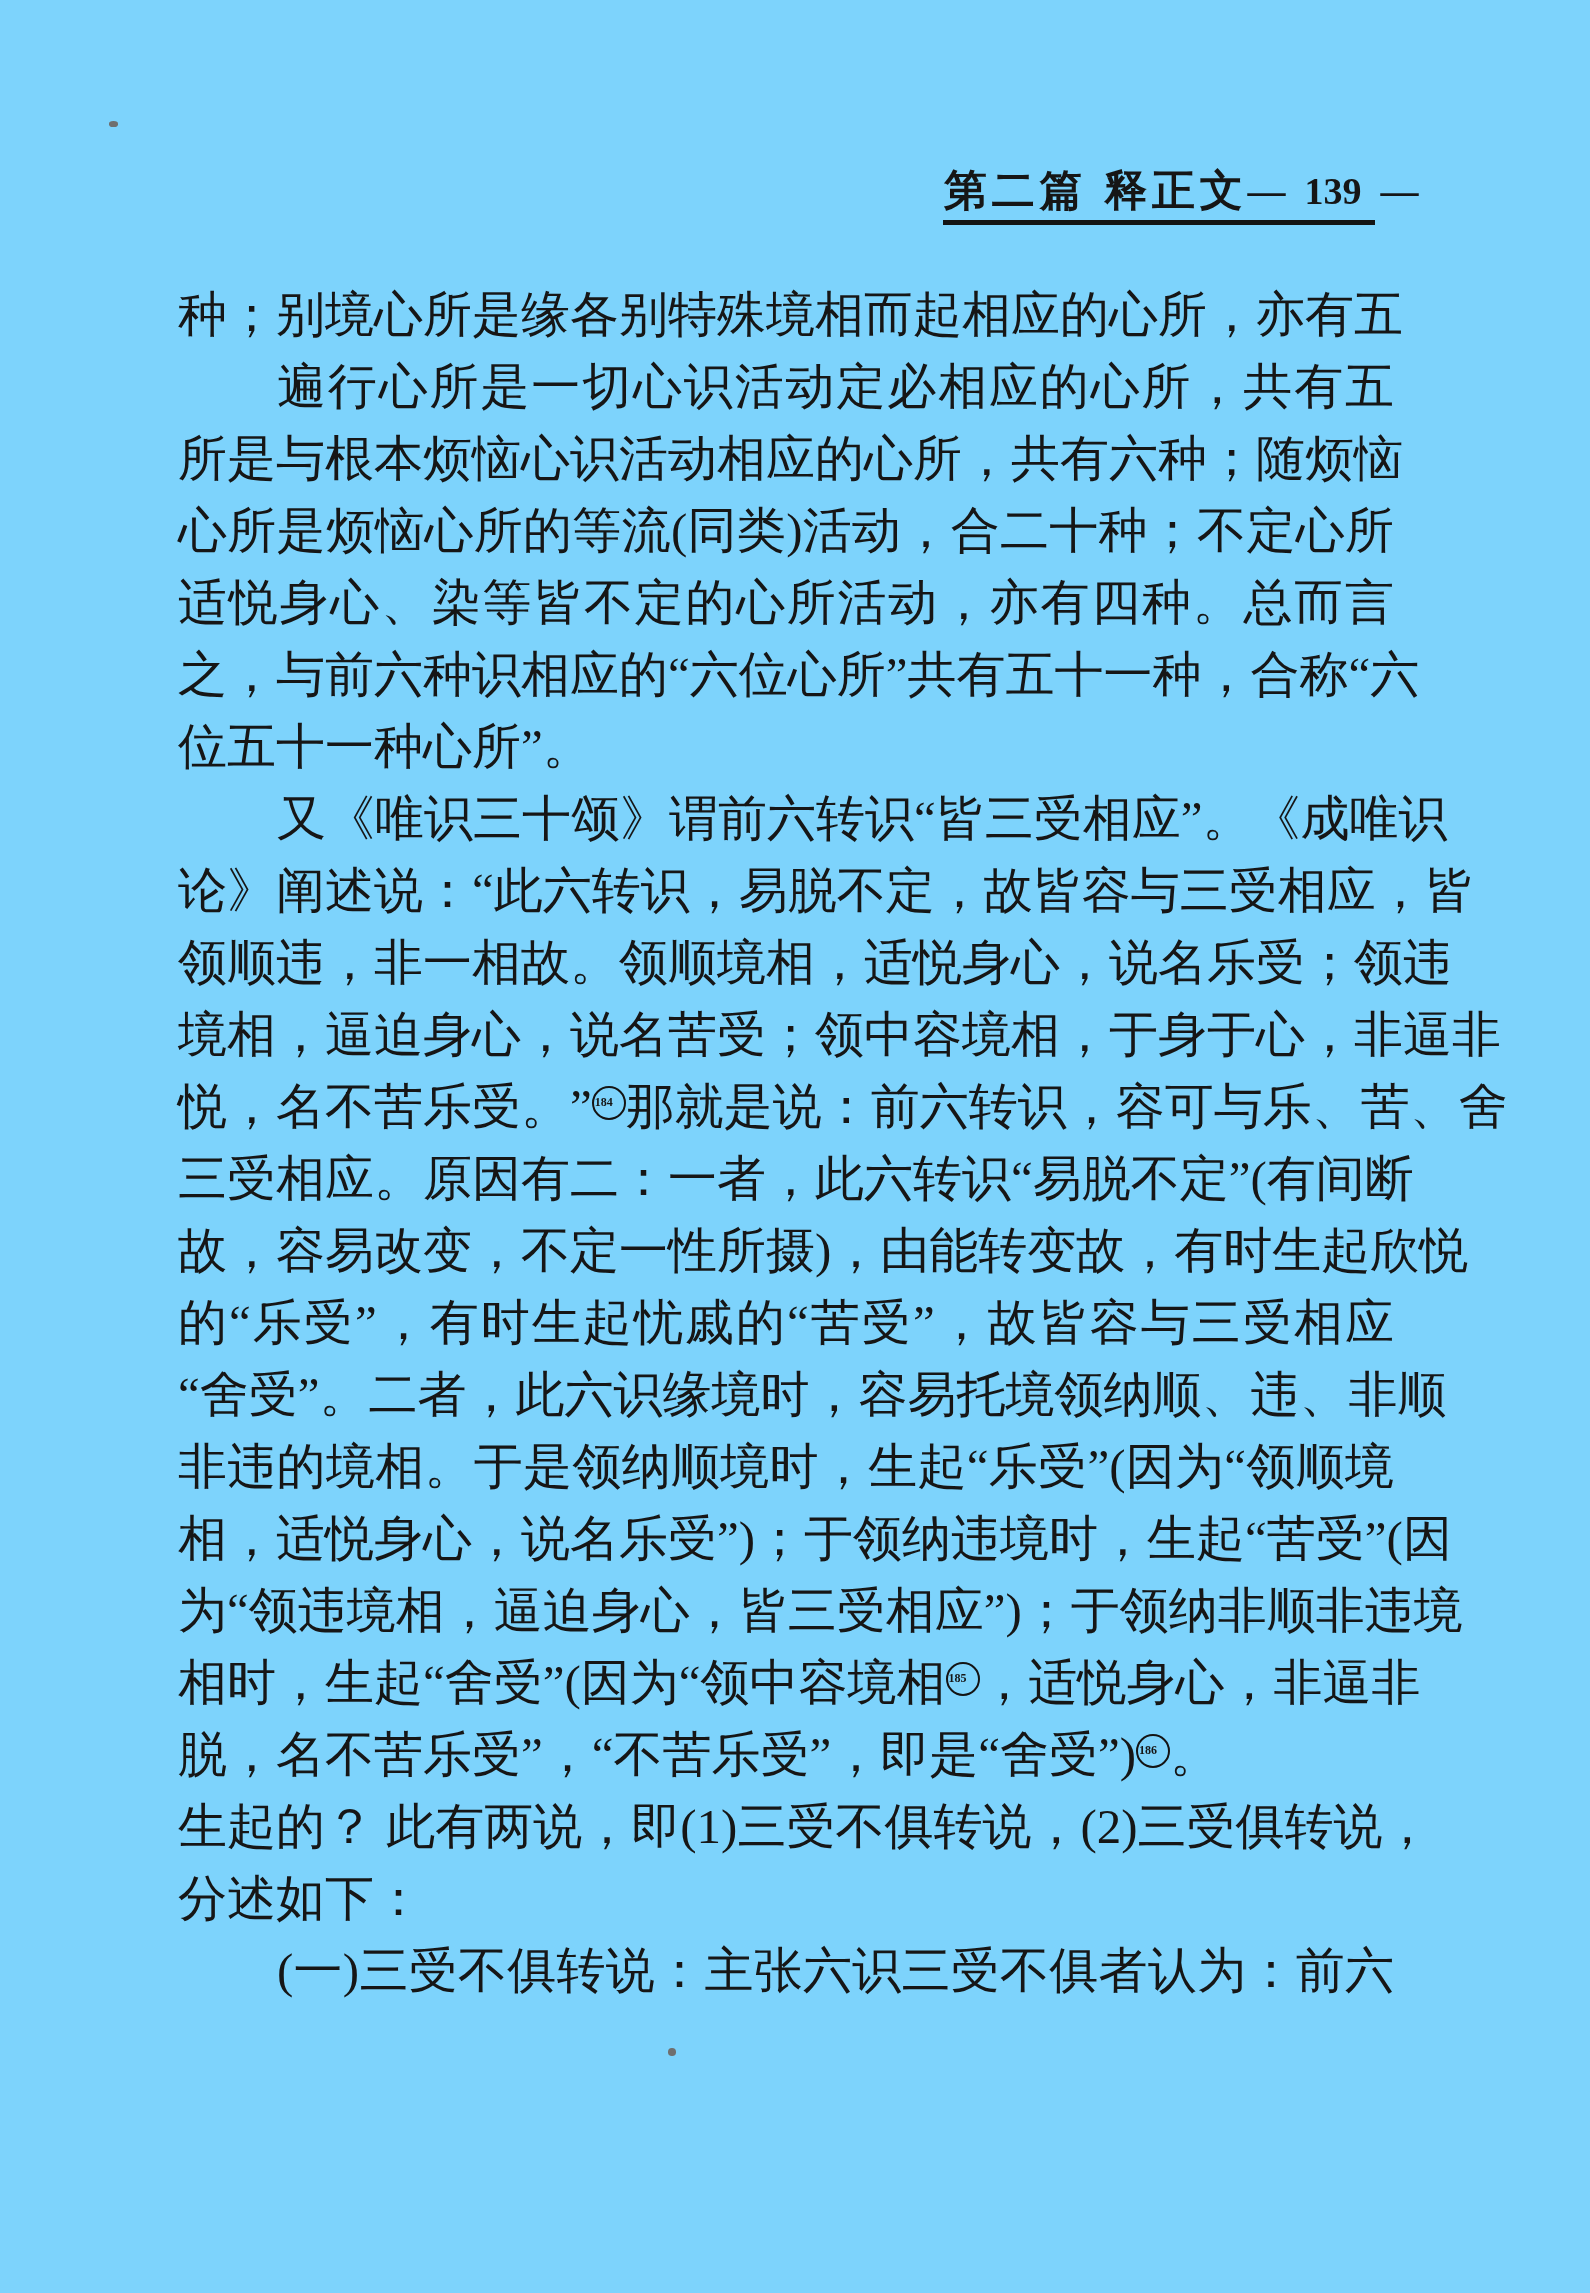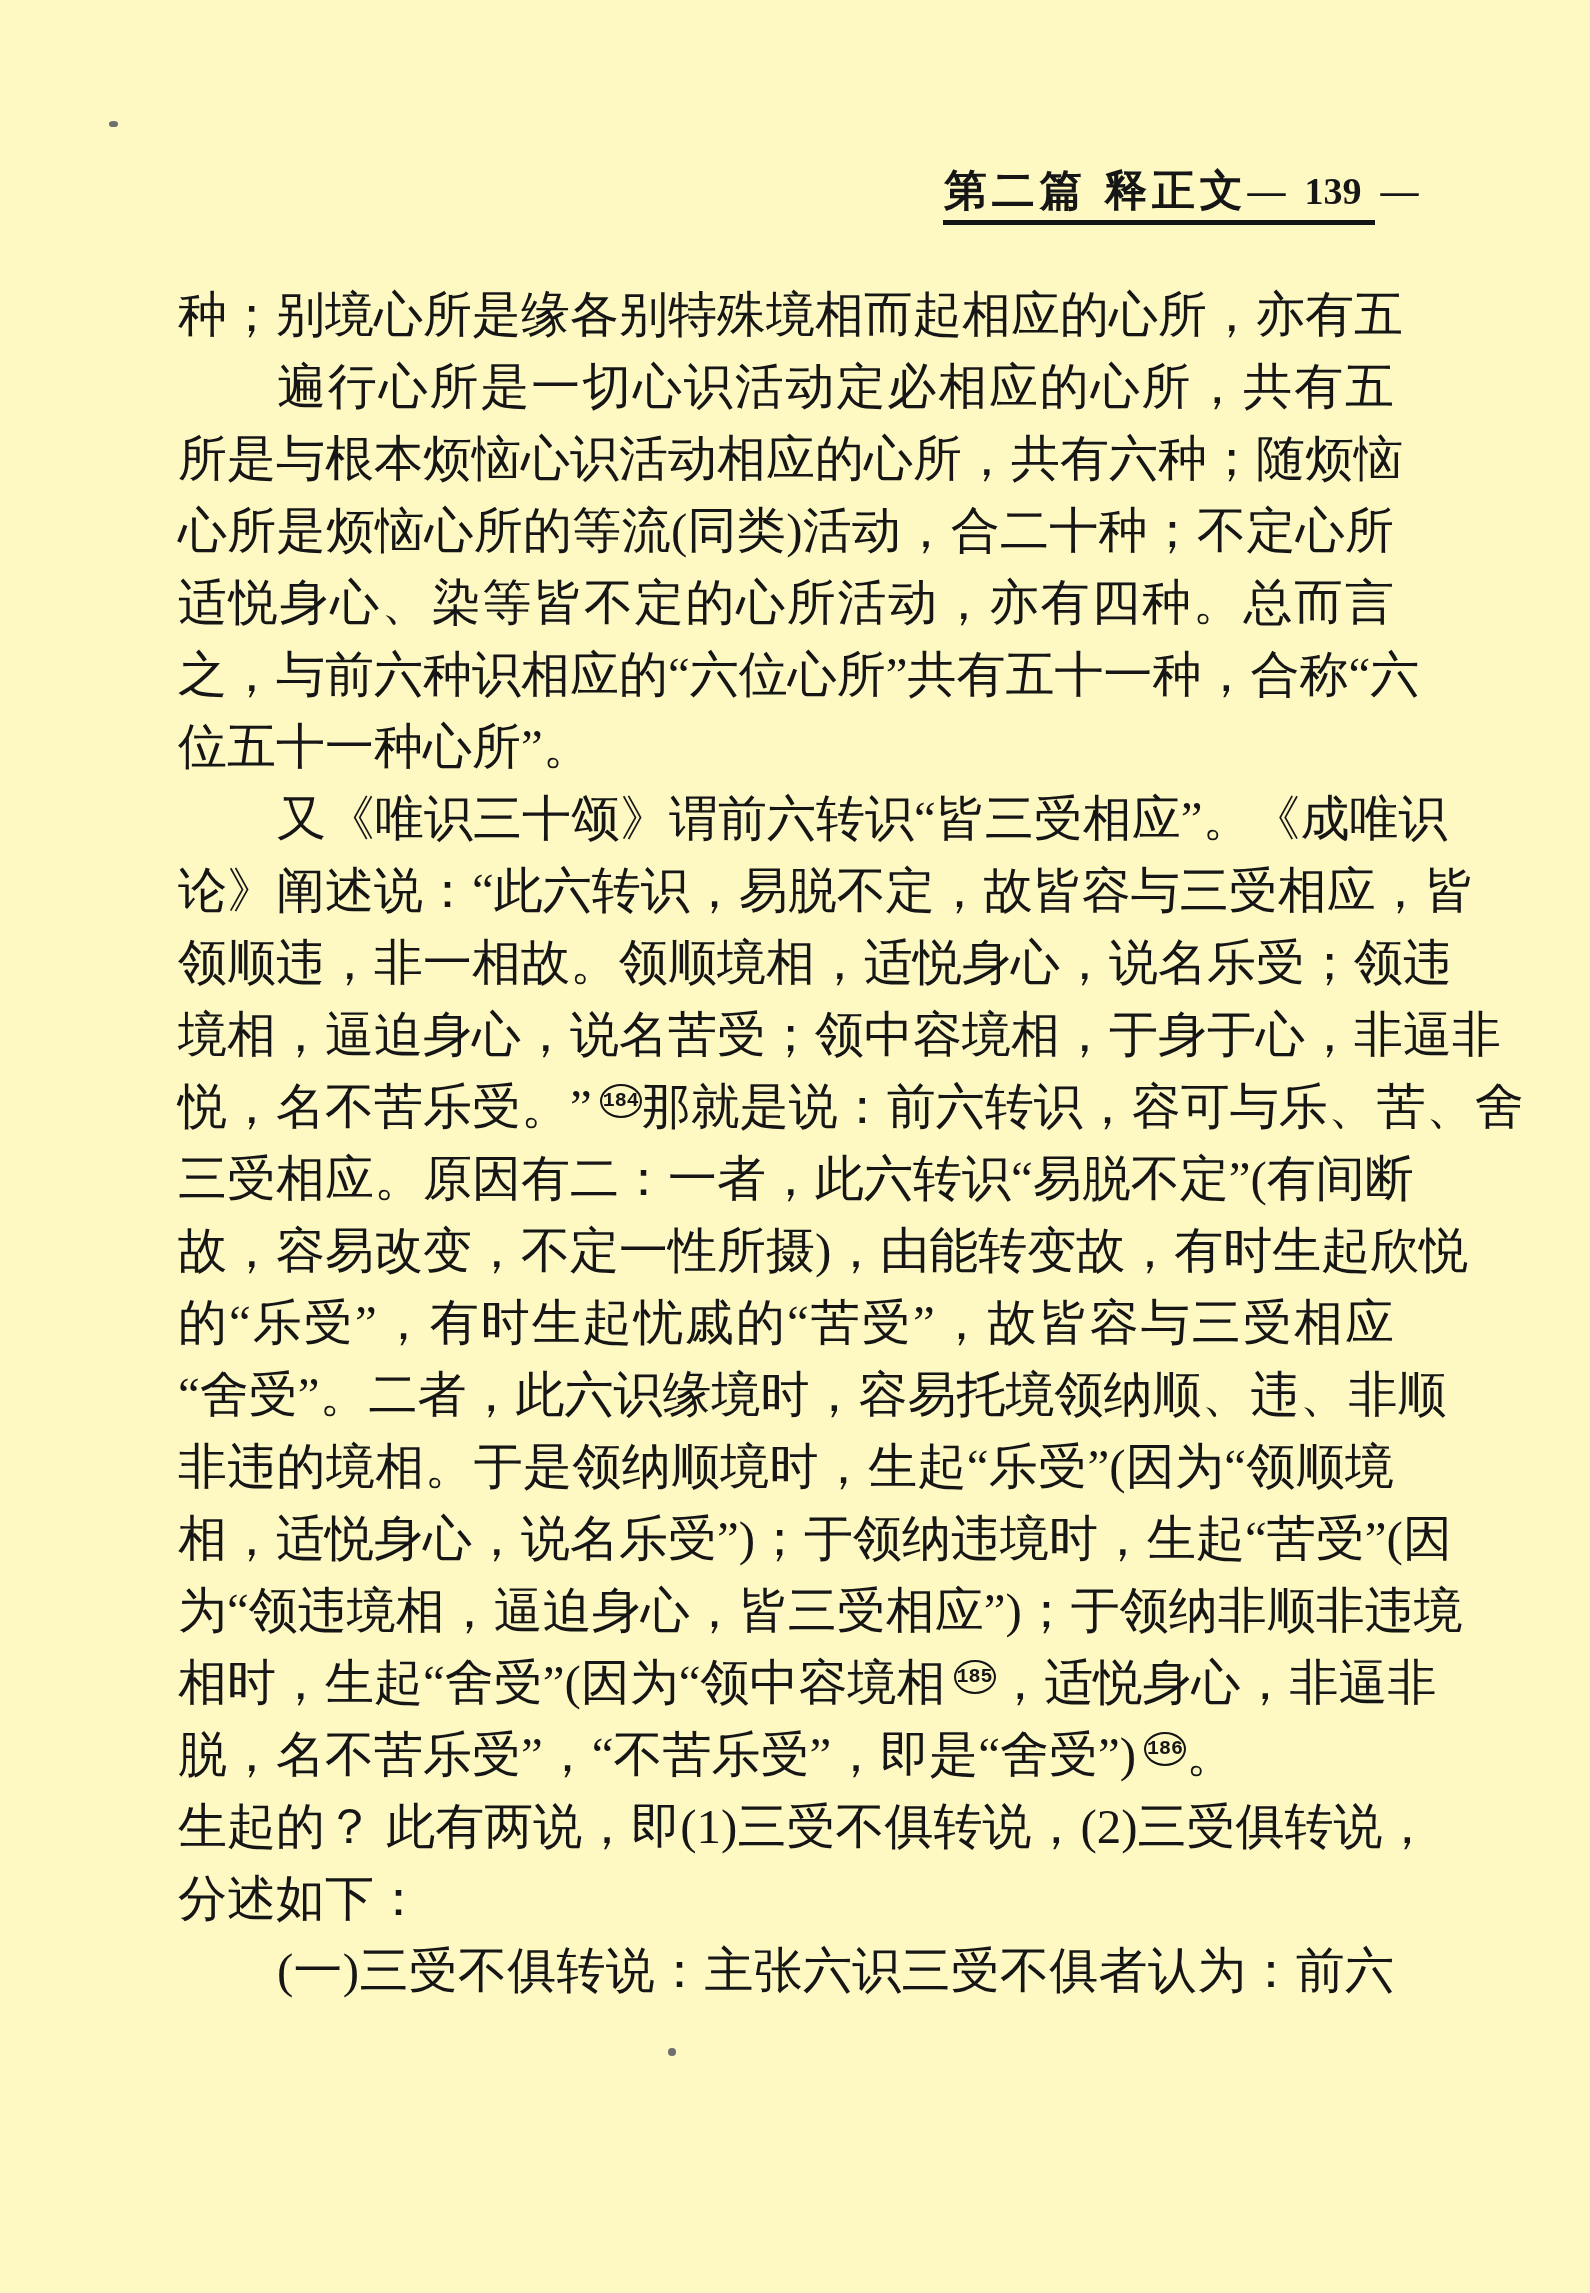--- a/index.html
+++ b/index.html
@@ -4,21 +4,21 @@
 <style>
   html, body { margin: 0; padding: 0; }
   body {
     width: 1591px; height: 2293px;
     background: #ffffff;
     position: relative;
     font-family: "Liberation Serif", "DejaVu Serif", serif;
     color: #161616;
     overflow: hidden;
   }
-  .page { position: absolute; inset: 0; background: #fef9c3; }
+  .page { position: absolute; inset: 0; background: #7dd3fc; }
 
   
   .header {
     position: absolute;
     left: 944px; top: 163px; width: 430px; height: 55px;
     display: flex; align-items: center; justify-content: space-between;
   }
   .header .sec {
     font-family: "Liberation Sans", "DejaVu Sans", sans-serif;
     font-weight: 700;
@@ -53,29 +53,28 @@
   .line.short { text-align-last: left; }
   .line.indent { text-indent: 99px; }
 
   
   .fn {
     display: inline-block;
     box-sizing: border-box;
     min-width: 34px; height: 34px;
     border: 2.9px solid #141414;
     border-radius: 50%;
-    font-family: Liberation Mono, monospace;
-    font-size: 20px; font-weight: 700;
+    font-family: Liberation Serif, serif;
+    font-size: 12px; font-weight: 700;
     line-height: 29px;
     text-align: center;
     letter-spacing: 0;
     vertical-align: 17px;
     text-indent: 0;
     padding: 0 1px;
-    margin-left: 8px;
   }
 
   
   .speck { position: absolute; background: #6f6f6f; border-radius: 50%; }
   .speck-1 { left: 109px; top: 121px; width: 8.6px; height: 5.7px; }
   .speck-2 { left: 668px; top: 2048px; width: 7.6px; height: 7.6px; }
 </style>
 </head>
 <body>
 

